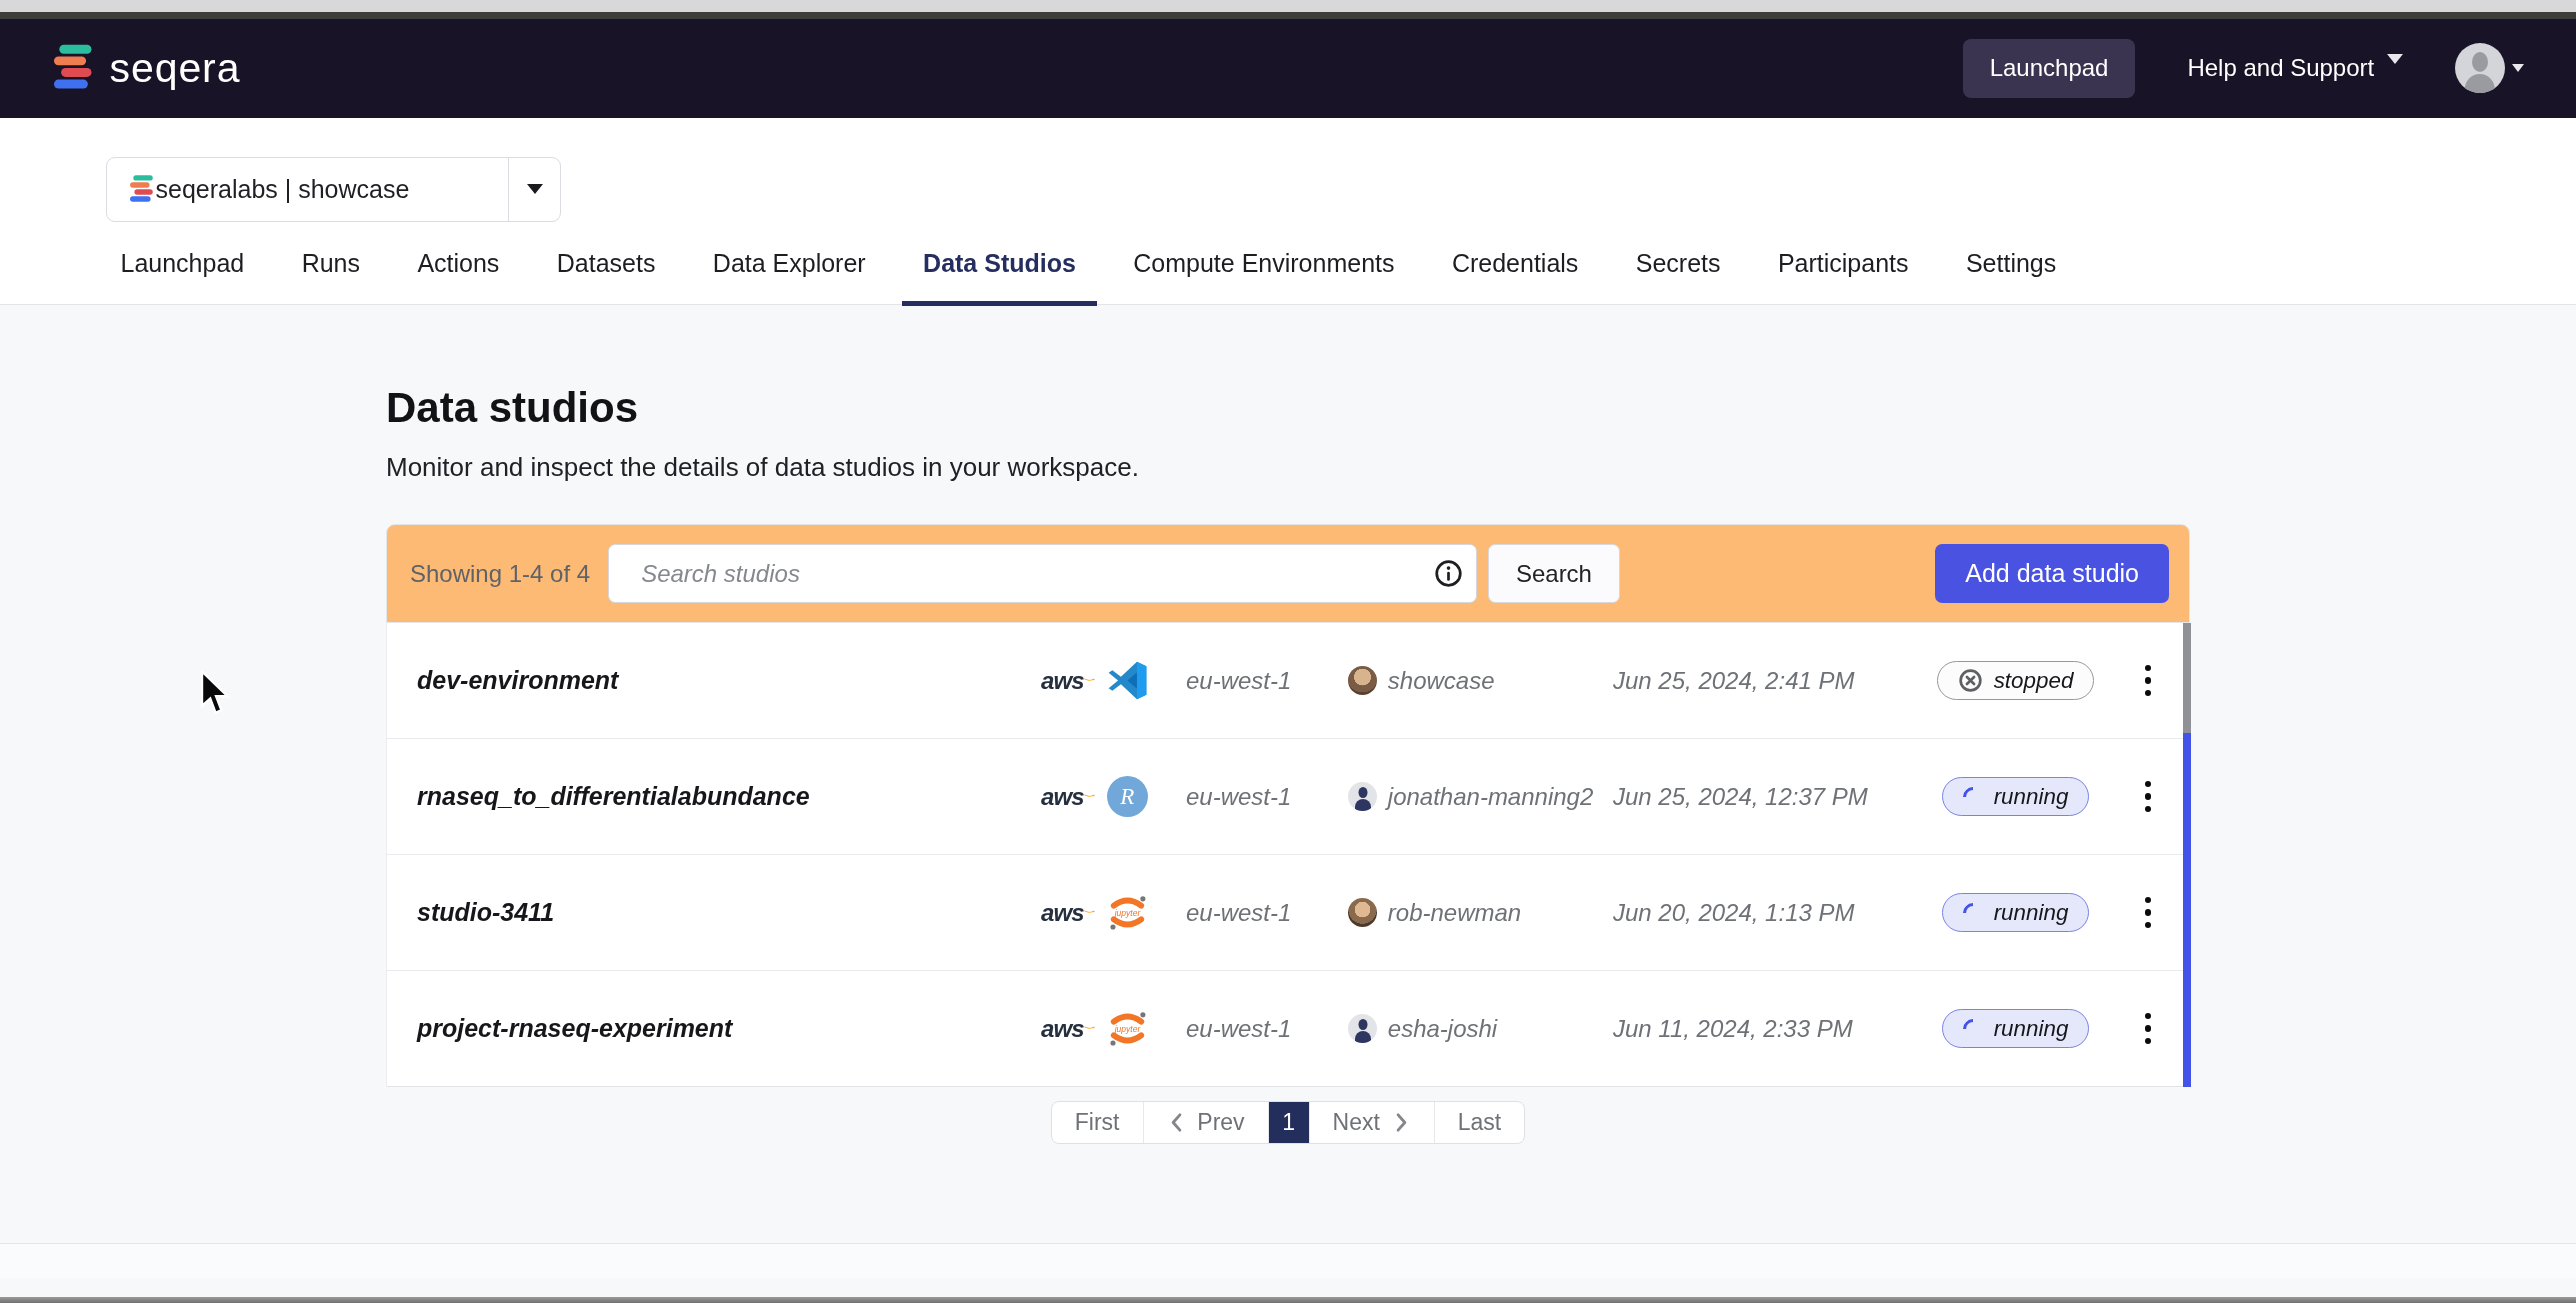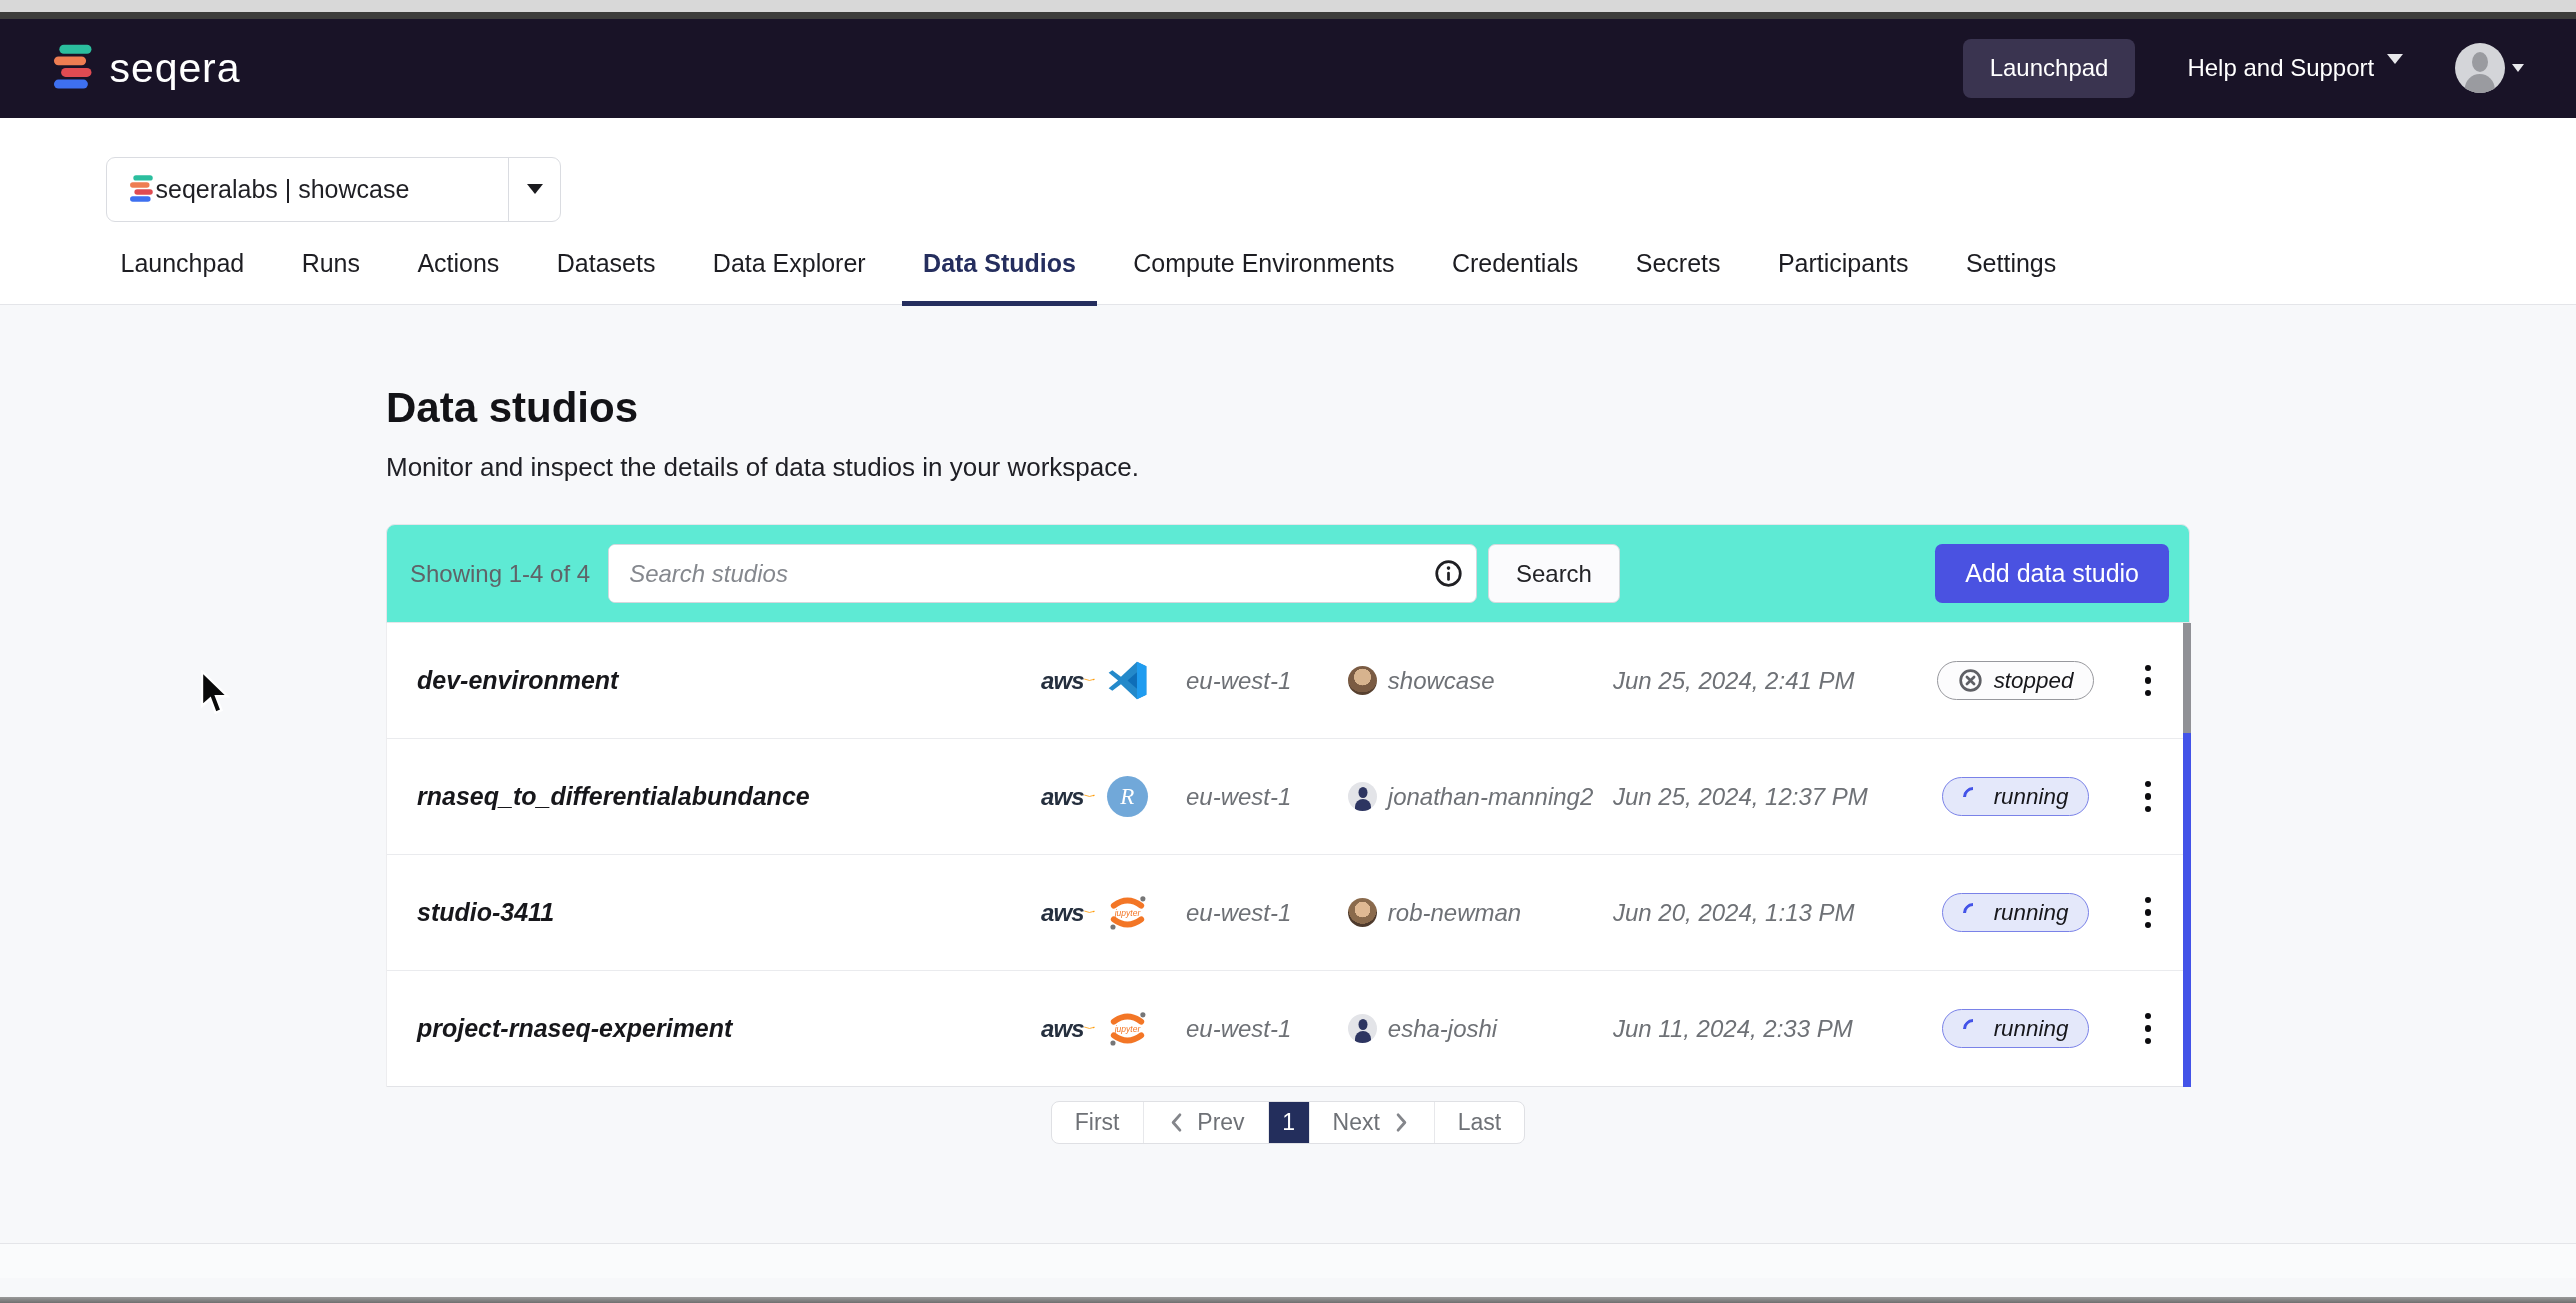--- a/index.html
+++ b/index.html
@@ -38,23 +38,23 @@
   .tab.active { color:#252E5E; font-weight:700; border-bottom-color:#252E5E; }
 
   
   .content { background:#F7F8FA; height:938px; }
   .main { width:1804px; margin-left:386px; }
   .page-title { padding-top:79px; font-size:42px; font-weight:700; color:#131317; }
   .page-subtitle { margin-top:20px; font-size:26px; color:#202026; }
 
   
   .card { margin-top:41px; }
-  .card-header { background:#5eead4; border:1.8px solid #E5E6EA; border-radius:9px 9px 0 0; height:99px; display:flex; align-items:center; padding:0 20px 0 23px; }
+  .card-header { background:#fdba74; border:1.8px solid #E5E6EA; border-radius:9px 9px 0 0; height:99px; display:flex; align-items:center; padding:0 20px 0 23px; }
   .showing { font-size:24px; color:#5F6368; margin-right:18px; white-space:nowrap; }
-  .input-group { display:flex; width:869px; height:59px; background:#fff; border:1.8px solid #D5D7DD; border-radius:7.2px; overflow:hidden; }
+  .input-group { display:flex; width:869px; height:59px; background:#fff; border:1.8px solid #D5D7DD; border-radius:7.2px; overflow:hidden;padding-left:12px; }
   .search-input { flex:1; border:none; outline:none; font-size:24px; padding:0 20px; font-family:inherit; color:#1B1B1F; }
   .search-input::placeholder { color:#85888E; font-style:italic; }
   .info-cell { width:56px; display:flex; align-items:center; justify-content:center; cursor:pointer; }
   .search-btn { margin-left:10.8px; height:59px; padding:0 27px; font-size:24px; color:#232327; background:#FBFBFD; border:1.8px solid #D6D8DD; border-radius:7.2px; cursor:pointer; font-family:inherit; }
   .toolbar-spacer { flex:1; }
   .add-btn { height:59px; padding:0 30px; font-size:25px; color:#FFFFFF; background:#4A52E1; border:none; border-radius:7.2px; cursor:pointer; font-family:inherit; }
 
   
   .table-body { position:relative; border-left:1.8px solid #EDEDEF; border-right:1.8px solid #EDEDEF; }
   .row { height:116px; background:#FFFFFF; border-bottom:1.8px solid #EAEBEE; display:flex; align-items:center; padding-right:10.8px;font-style:italic; }

